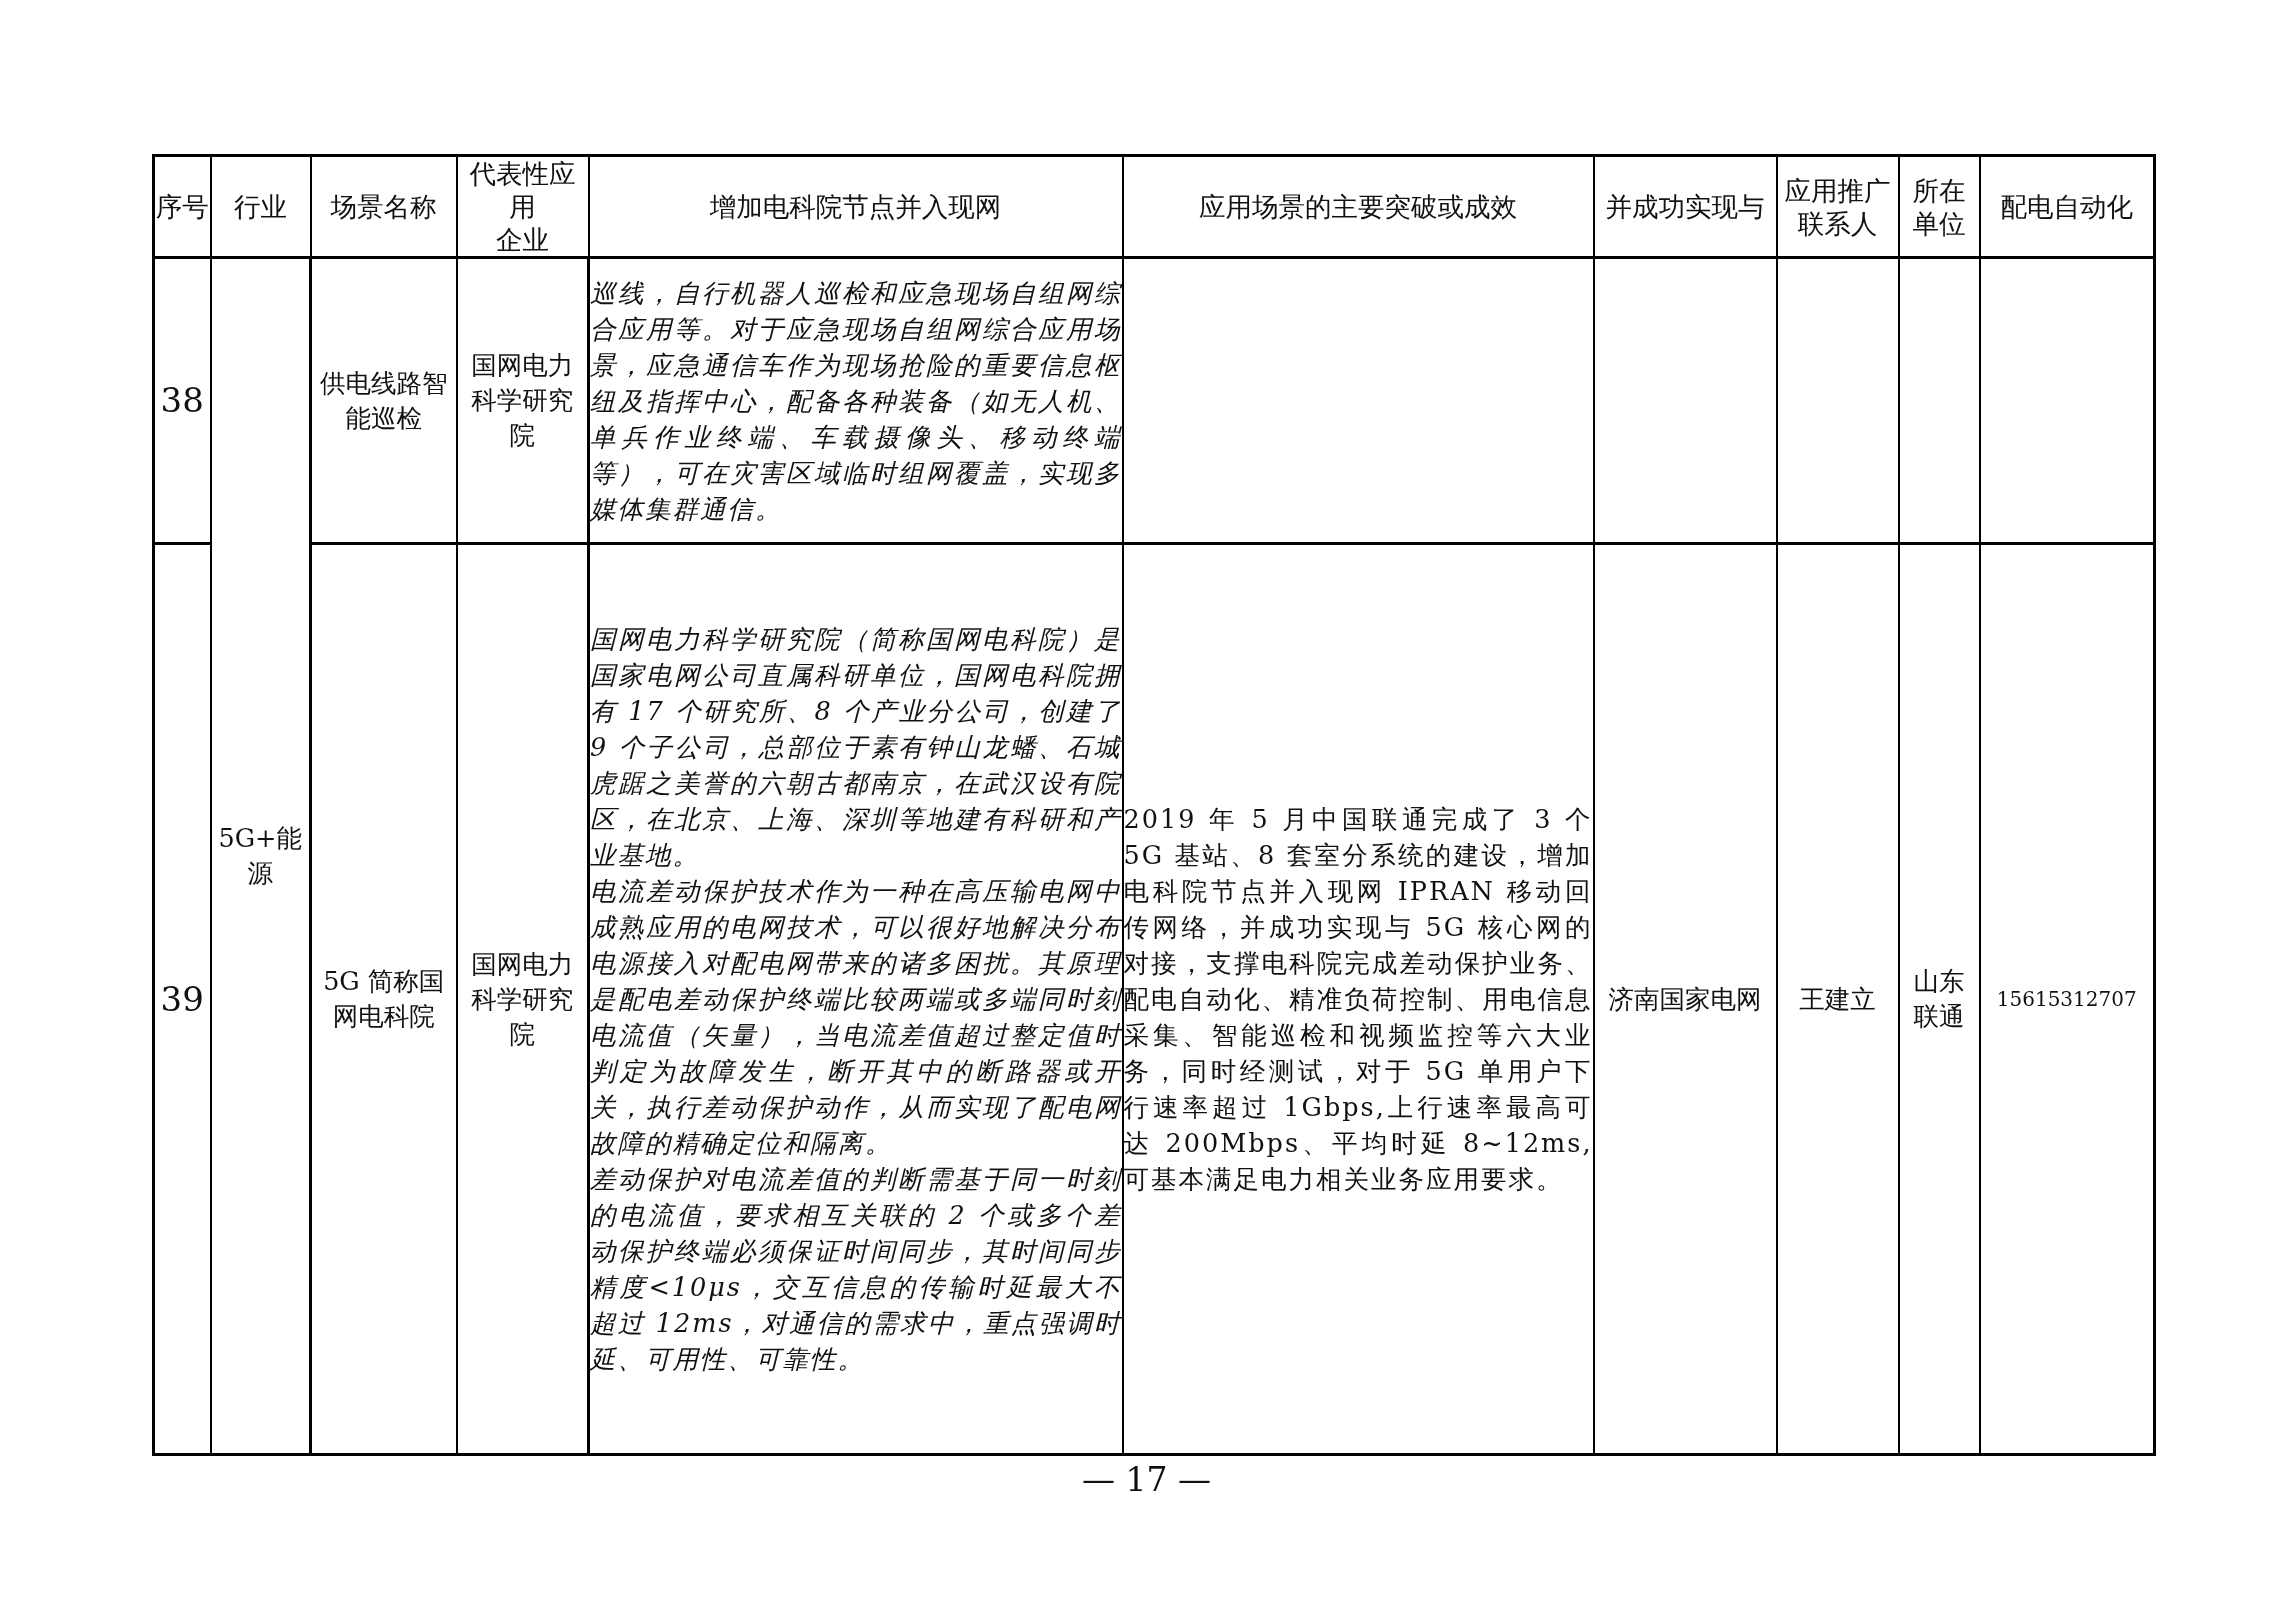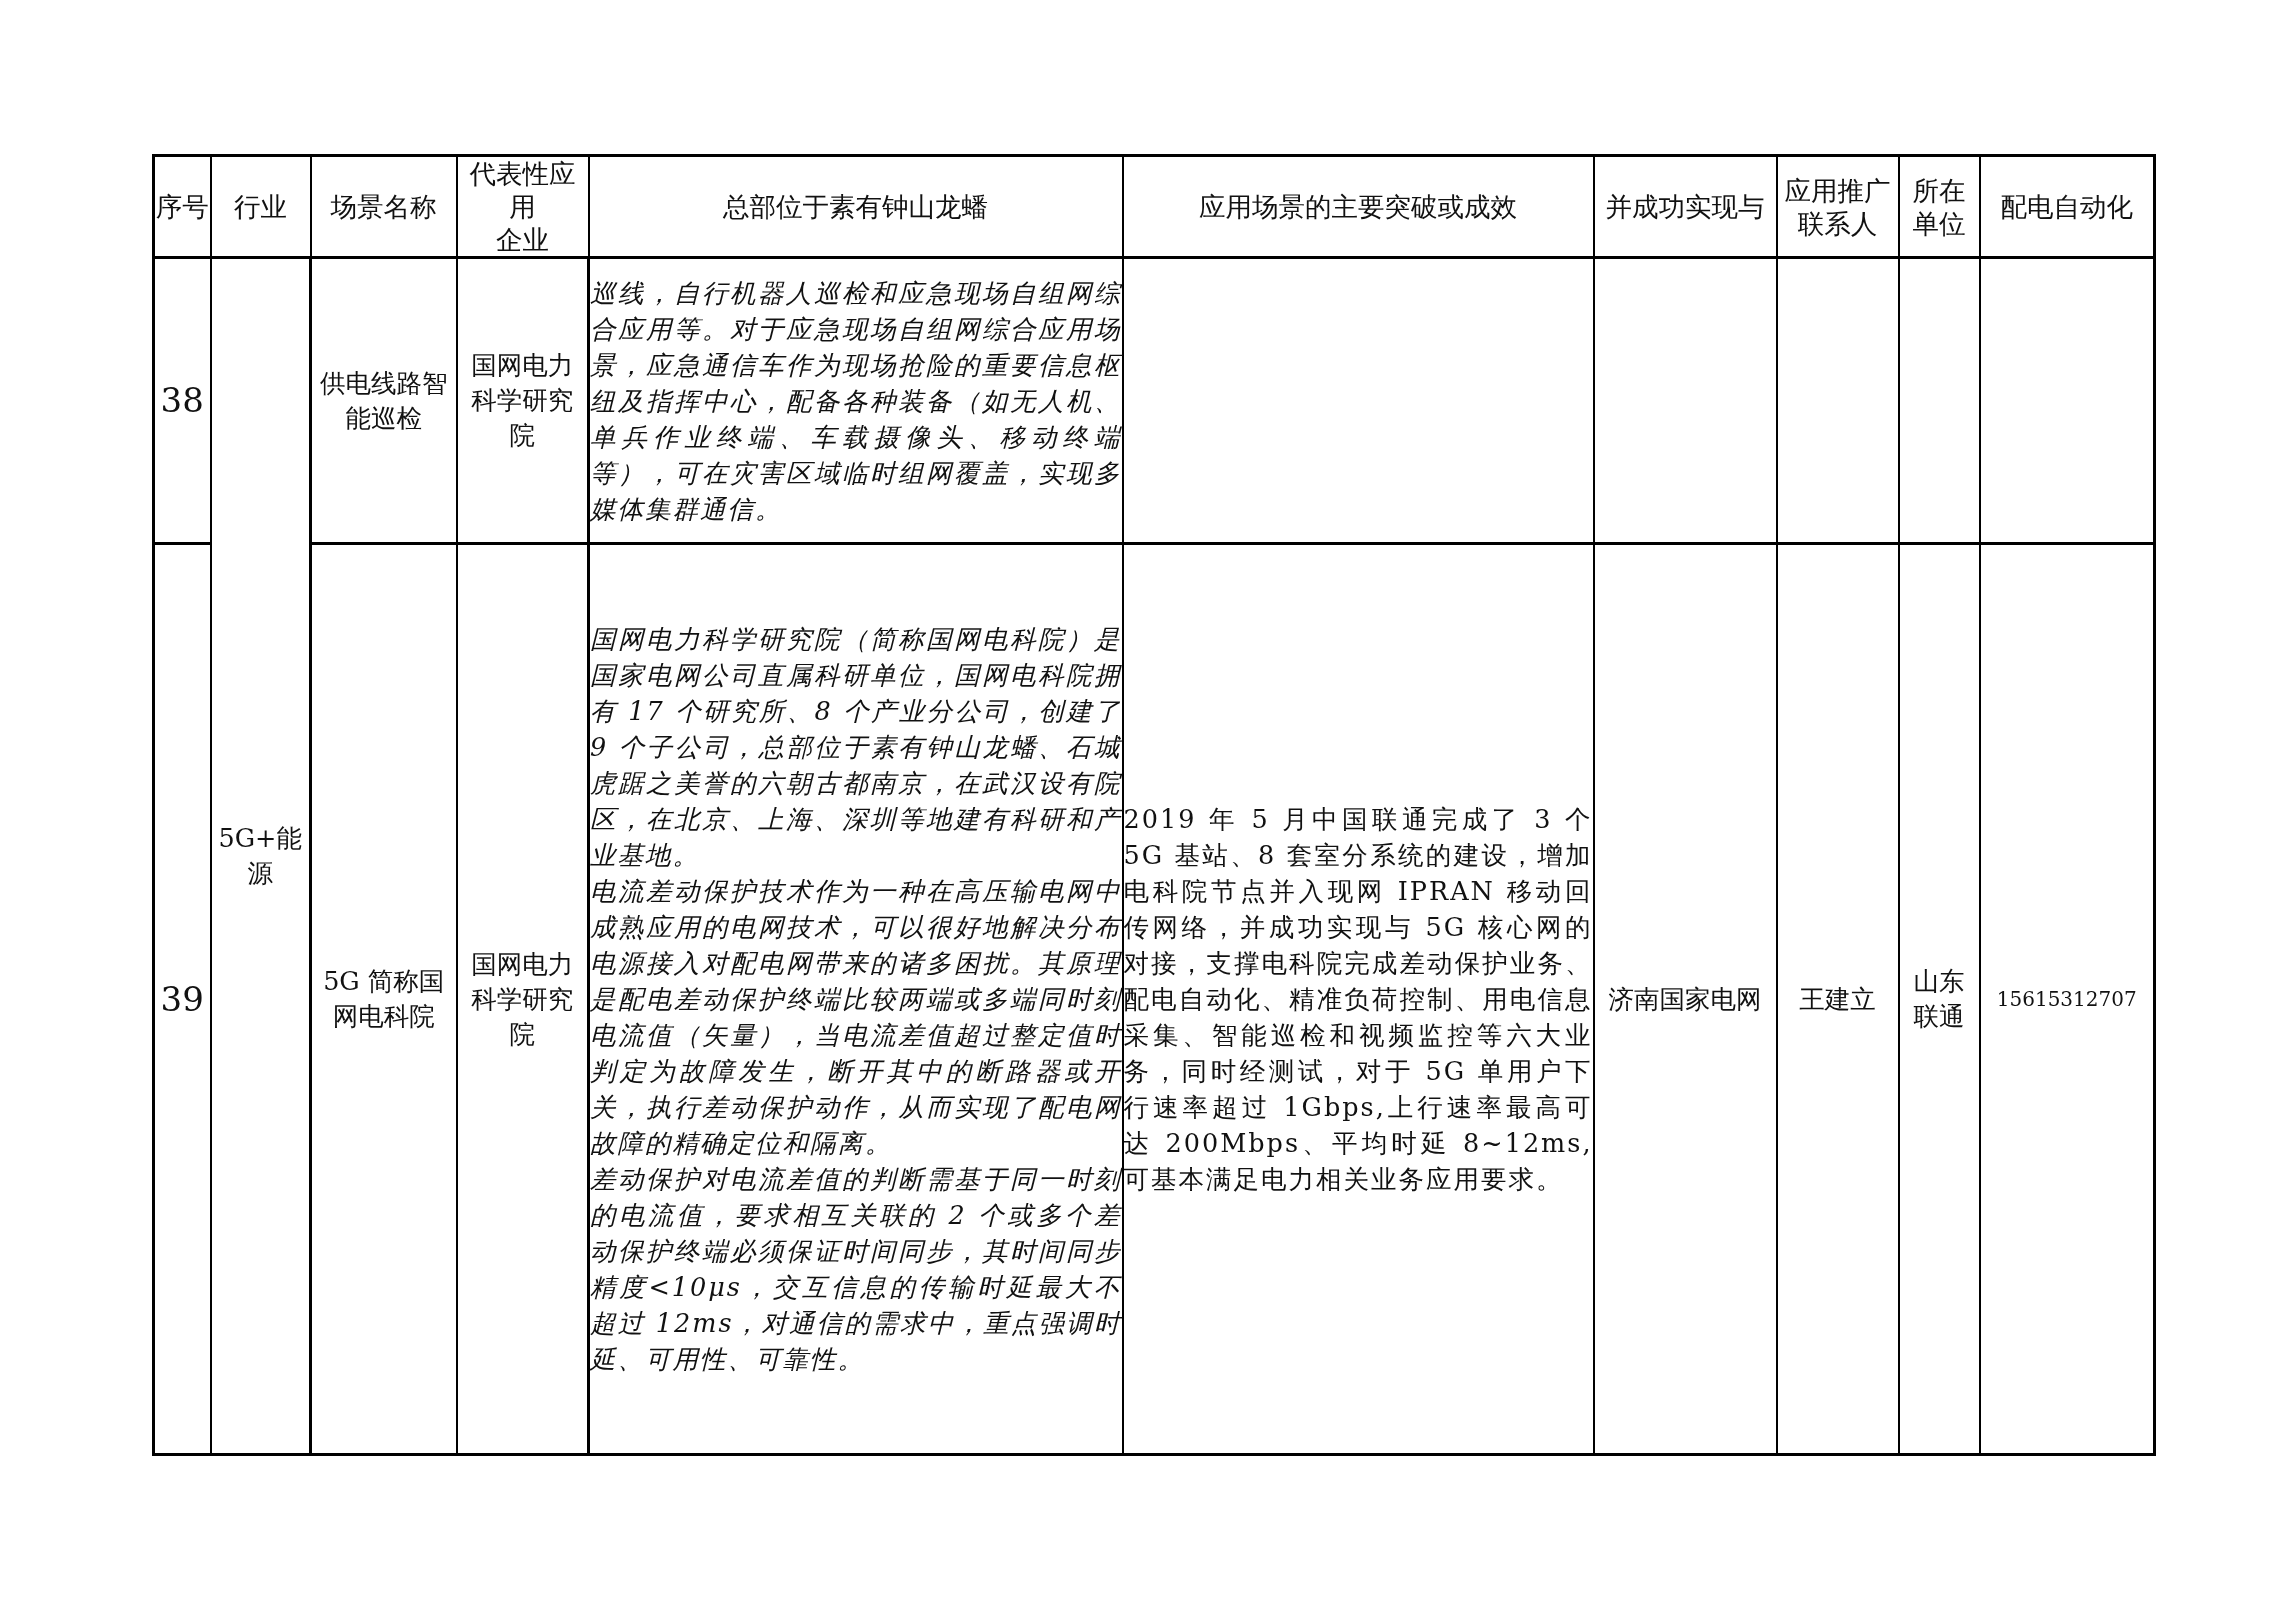--- a/index.html
+++ b/index.html
@@ -55,21 +55,21 @@
     </colgroup>
     <tbody>
         <tr class="head">
       <th>序号</th>
       <th>行业</th>
       <th>场景名称</th>
       <th>
         <span class="para">代表性应用</span>
         <span class="para">企业</span>
       </th>
-      <th>总部位于素有钟山龙蟠</th>
+      <th>增加电科院节点并入现网</th>
       <th>应用场景的主要突破或成效</th>
       <th>并成功实现与</th>
       <th>
         <span class="para">应用推广</span>
         <span class="para">联系人</span>
       </th>
       <th>
         <span class="para">所在</span>
         <span class="para">单位</span>
       </th>
@@ -102,14 +102,15 @@
       </td>
       <td class="result">2019 年 5 月中国联通完成了 3 个 5G 基站、8 套室分系统的建设，增加电科院节点并入现网 IPRAN 移动回传网络，并成功实现与 5G 核心网的对接，支撑电科院完成差动保护业务、配电自动化、精准负荷控制、用电信息采集、智能巡检和视频监控等六大业务，同时经测试，对于 5G 单用户下行速率超过 1Gbps,上行速率最高可达 200Mbps、平均时延 8~12ms,可基本满足电力相关业务应用要求。</td>
       <td>济南国家电网</td>
       <td>王建立</td>
       <td style="padding:0 9.8px;">山东联通</td>
       <td class="num">15615312707</td>
     </tr>
   </tbody>
     </table>
 
+  <div class="footer">— 17 —</div>
 </div>
 
 
 </body></html>

